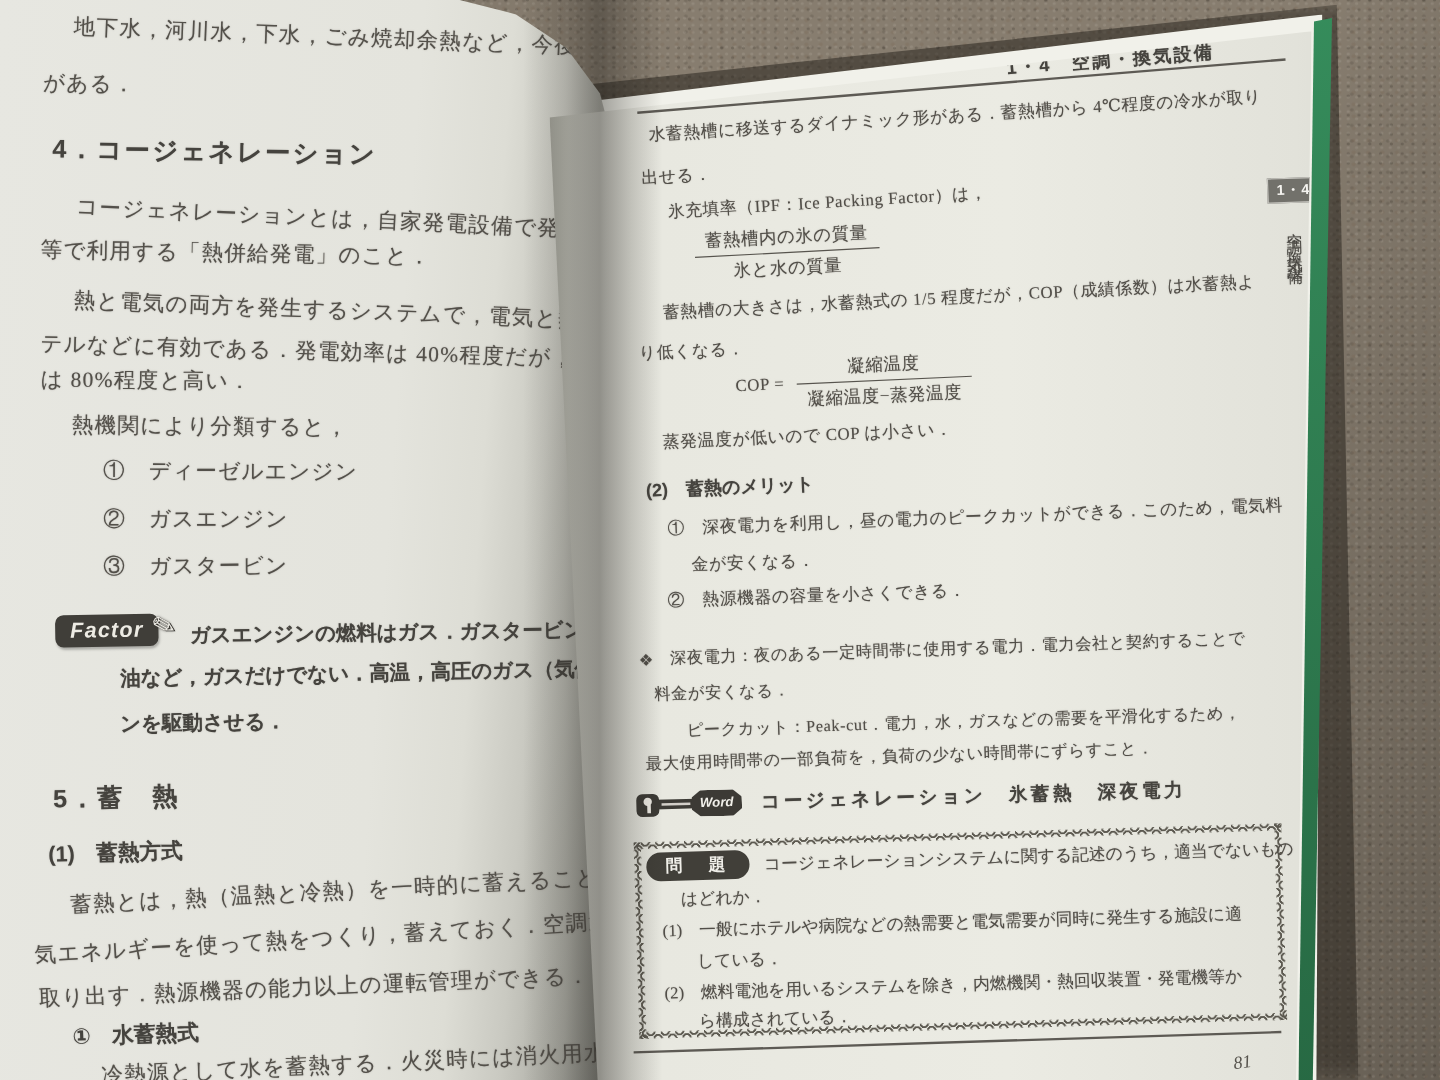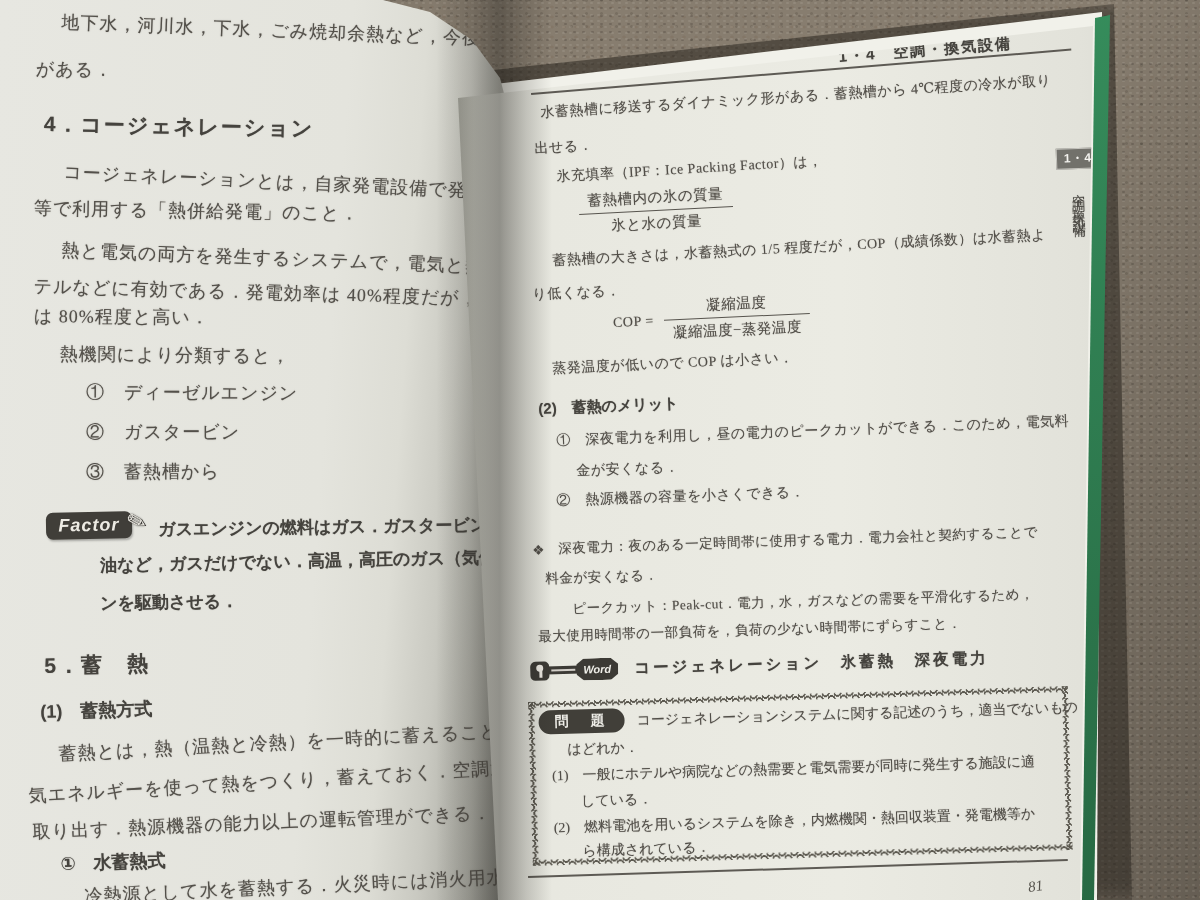--- a/index.html
+++ b/index.html
@@ -95,22 +95,22 @@
     <div class="t sl" style="left:36px;top:57px;transform:rotate(.8deg)">がある．</div>
 
     <div class="t gl h" style="left:44px;top:110px;transform:rotate(1deg)">4．コージェネレーション</div>
     <div class="t sl" style="left:64px;top:160px;transform:rotate(2.6deg)">コージェネレーションとは，自家発電設備で発電した際に発生す</div>
     <div class="t sl" style="left:34px;top:196px;transform:rotate(1deg)">等で利用する「熱併給発電」のこと．</div>
     <div class="t sl" style="left:62px;top:238px;transform:rotate(2.2deg)">熱と電気の両方を発生するシステムで，電気と熱（温水）を大量</div>
     <div class="t sl" style="left:34px;top:274px;transform:rotate(1.6deg)">テルなどに有効である．発電効率は 40%程度だが，熱も利用する</div>
     <div class="t sl" style="left:34px;top:304px;transform:rotate(.5deg)">は 80%程度と高い．</div>
     <div class="t sl" style="left:60px;top:342px;transform:rotate(.5deg)">熱機関により分類すると，</div>
     <div class="t sl" style="left:86px;top:380px;transform:rotate(.3deg)">①　ディーゼルエンジン</div>
-    <div class="t sl" style="left:86px;top:420px">②　ガスタービン</div>
-    <div class="t sl" style="left:86px;top:460px;transform:rotate(-.3deg)">③　蓄熱槽から</div>
+    <div class="t sl" style="left:86px;top:420px">②　ガスエンジン</div>
+    <div class="t sl" style="left:86px;top:460px;transform:rotate(-.3deg)">③　ガスタービン</div>
 
     <div class="pbadge">
       <span>Factor</span>
       <span class="pen">✎</span>
     </div>
     <div class="t gl" style="left:158px;top:518px;transform:rotate(-.8deg);font-size:17px;font-weight:600">ガスエンジンの燃料はガス．ガスタービンの燃料は</div>
     <div class="t gl" style="left:100px;top:554px;transform:rotate(-1.2deg);font-size:17px;font-weight:600">油など，ガスだけでない．高温，高圧のガス（気体）を</div>
     <div class="t gl" style="left:100px;top:592px;transform:rotate(-1deg);font-size:17px;font-weight:600">ンを駆動させる．</div>
 
     <div class="t gl h" style="left:44px;top:652px;transform:rotate(-1.3deg)">5．蓄　熱</div>

